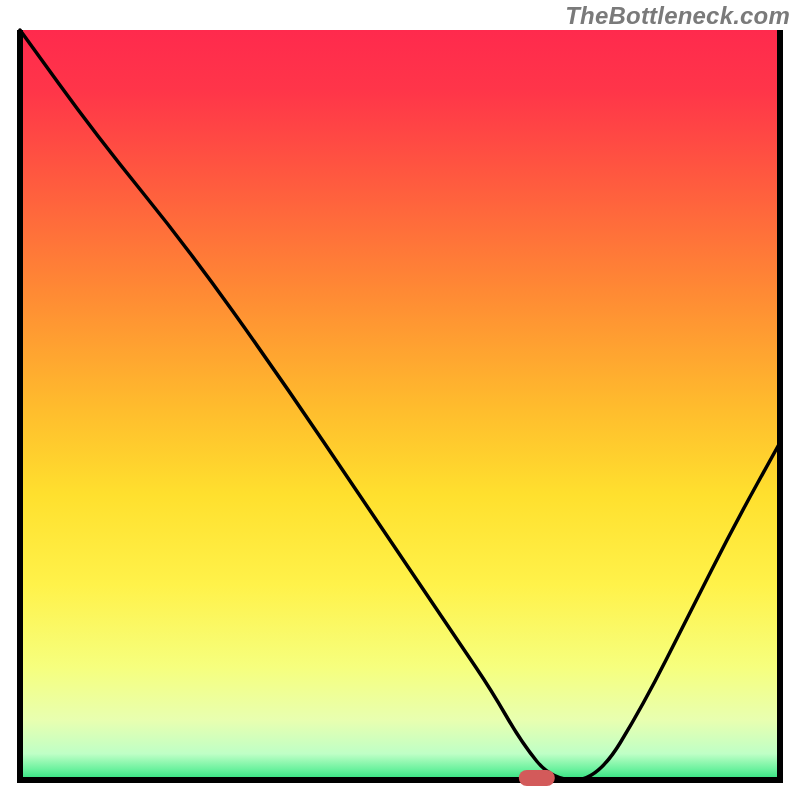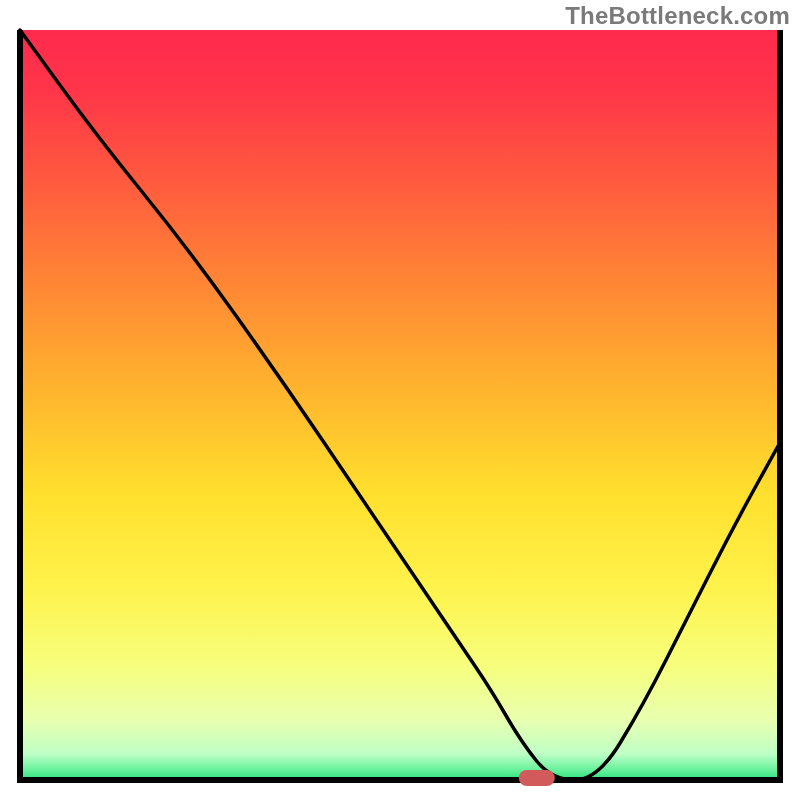--- a/index.html
+++ b/index.html
@@ -9,20 +9,21 @@
     height: 800px;
     background: #ffffff;
     font-family: Arial, Helvetica, sans-serif;
     overflow: hidden;
   }
   .frame {
     position: relative;
     width: 800px;
     height: 800px;
     box-sizing: border-box;
+    font-style: italic;
   }
   .watermark {
     position: absolute;
     top: 2px;
     right: 10px;
     font-size: 24px;
     font-weight: 600;
     color: #7a7a7a;
     letter-spacing: 0.2px;
     z-index: 10;

